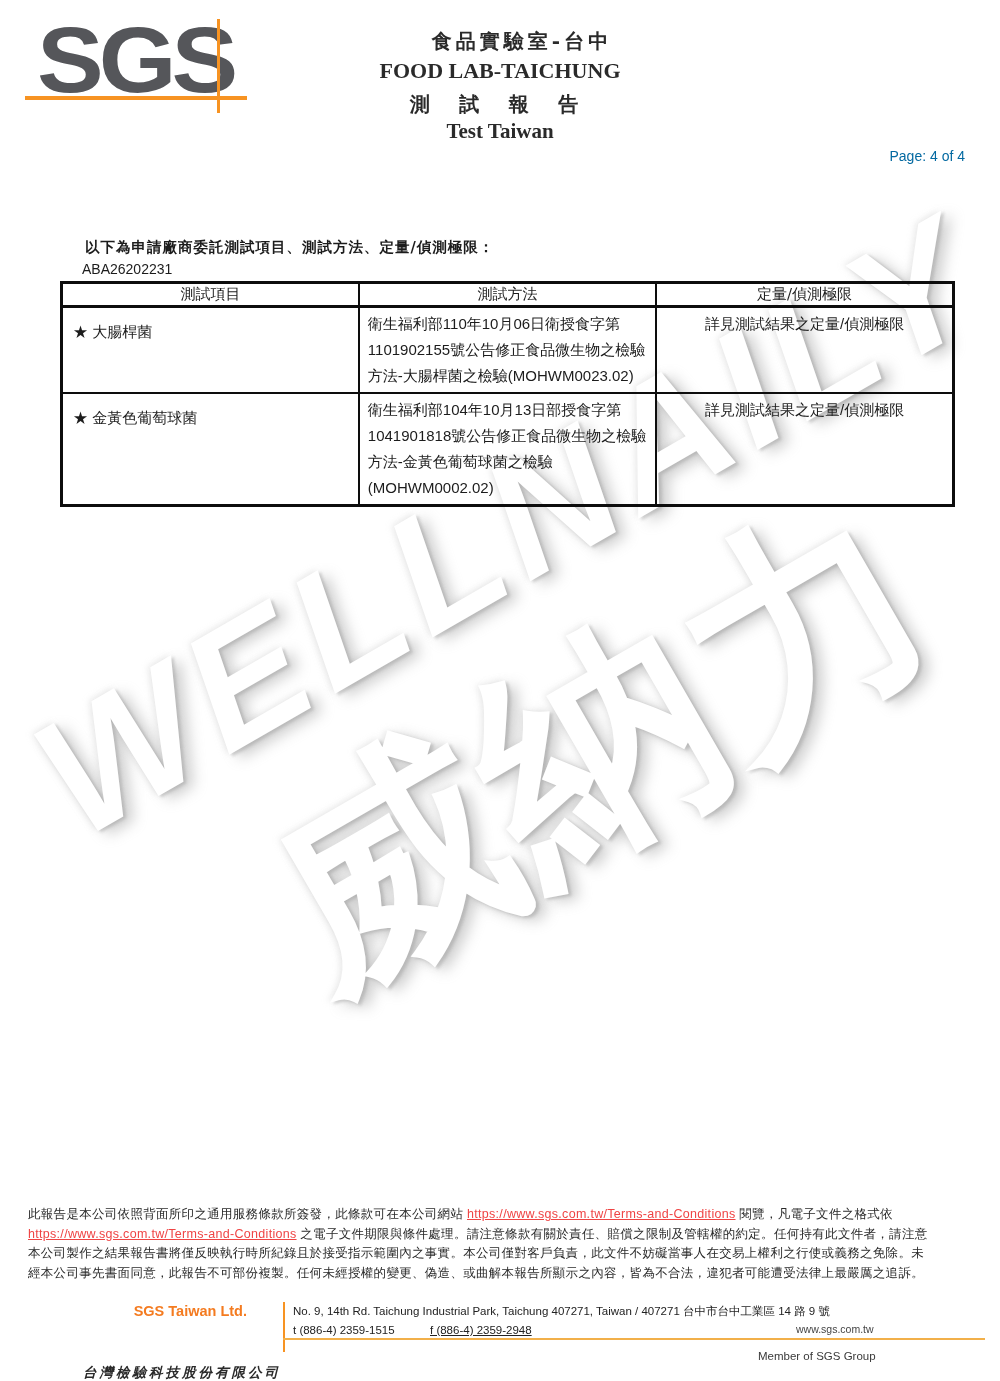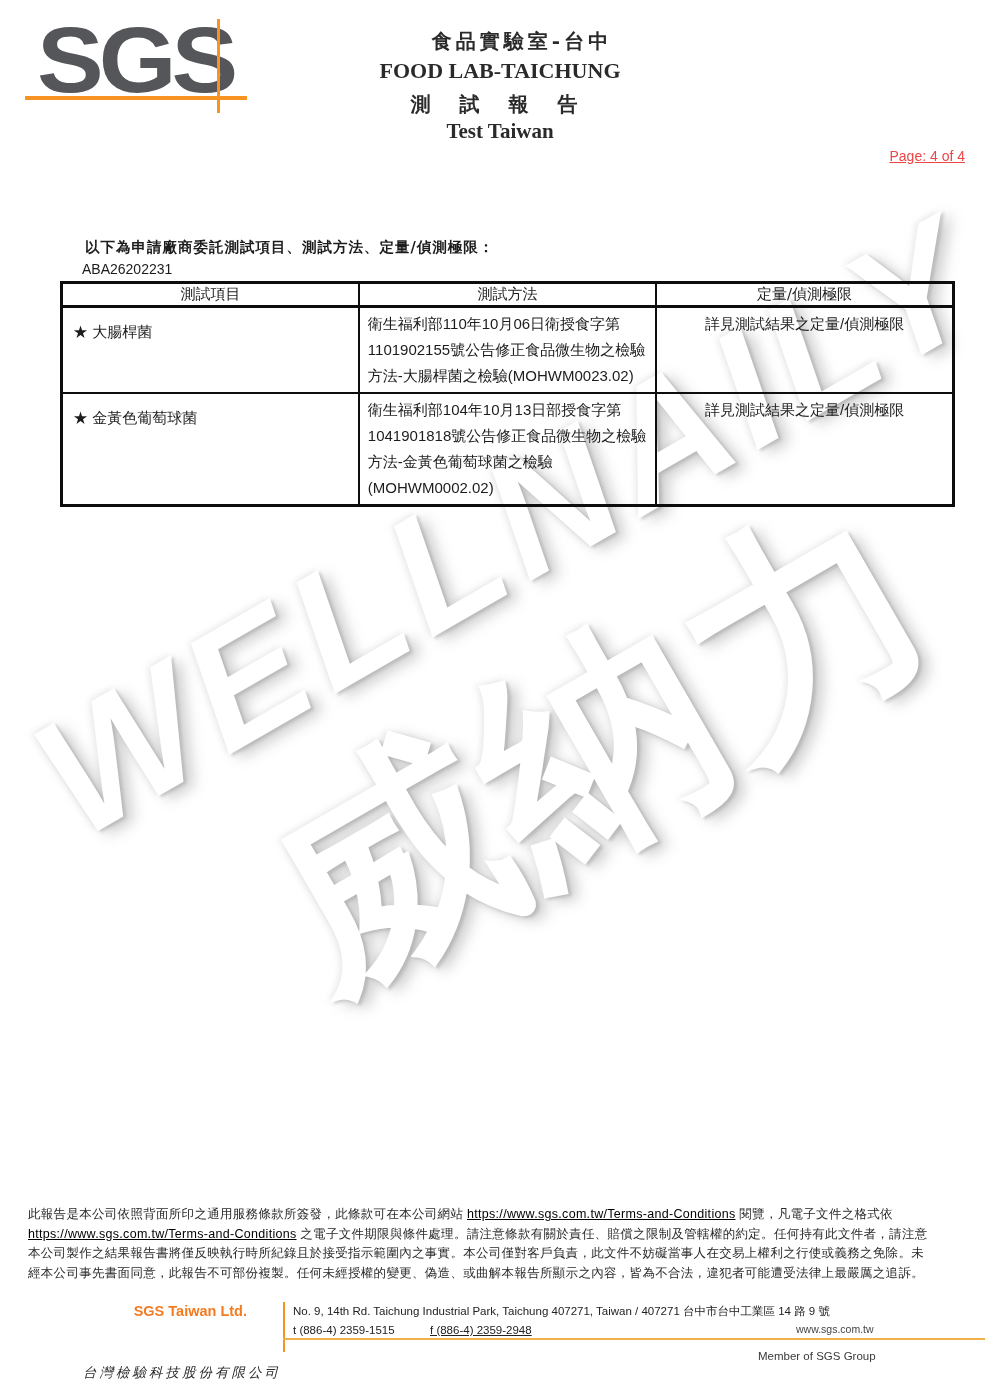--- a/index.html
+++ b/index.html
@@ -40,23 +40,23 @@
     color:#55565a; letter-spacing:-5px; line-height:1;
     transform:scaleY(0.92); transform-origin:top left;
     font-family:"Liberation Sans", sans-serif;
   }
   #logo-hline { left:25px; top:96px; width:222px; height:4px; background:#f79322; }
   #logo-vline { left:217px; top:19px; width:3px; height:94px; background:#f79322; }
 
   .hdr-center { left:0; right:0; text-align:center; color:#2a2a2a; }
   #hdr-zh1 { top:28px;  font-size:20px; font-weight:bold; letter-spacing:4px; font-family:"DejaVu Serif", serif;margin-left:44px; }
   #hdr-en1 { top:58px;  font-size:22px; font-weight:bold; font-family:"Liberation Serif", serif; }
-  #hdr-zh2 { top:91px;  font-size:20px; font-weight:bold; letter-spacing:12px; font-family:Liberation Serif, serif; }
+  #hdr-zh2 { top:91px;  font-size:20px; font-weight:bold; letter-spacing:12px; font-family:Liberation Sans, sans-serif; }
   #hdr-en2 { top:119px; font-size:21px; font-weight:bold; font-family:"Liberation Serif", serif; }
-  #page-num { top:148px; right:35px; font-size:14px; color:#ef4444;text-decoration:underline; }
+  #page-num { top:148px; right:35px; font-size:14px; color:#0369a1; }
 
   
   #intro-line { left:85px; top:238px; font-size:14.5px; font-weight:bold;
                 letter-spacing:1px; font-family:"DejaVu Serif", serif; }
   #report-no  { left:82px; top:261px; font-size:14px; }
 
   
   #test-table {
     position:absolute; left:60px; top:281px; width:895px;
     border-collapse:collapse; table-layout:fixed;
@@ -72,27 +72,27 @@
   #test-table td { height:78px; line-height:26px; }
   td.c-item  { width:250px; padding:11px 6px 3px 10px; }
   td.c-meth  { width:355px; padding:3px 8px; }
   td.c-lim   { width:290px; padding:3px 6px; text-align:center; }
 
   
   #legal {
     left:28px; top:1205px; width:952px;
     font-size:12.5px; line-height:19.6px; color:#2a2a2a; letter-spacing:0.3px;
   }
-  #legal .lnk { text-decoration:underline; color:#000000; }
+  #legal .lnk { text-decoration:underline; color:#ef4444; }
 
   
   #co-name-en { left:60px; top:1303px; width:187px; text-align:right;
                 font-size:14.5px; font-weight:bold; color:#f47b20; }
   #co-name-zh { left:83px; top:1364px; font-size:13.5px; letter-spacing:3px;
-                font-style:italic; font-family:"DejaVu Serif", serif; color:#2a2a2a; }
+                font-style:italic; font-family:"DejaVu Serif", serif; color:#2a2a2a;font-weight:bold; }
   #co-vline   { left:283px; top:1302px; width:2px; height:50px; background:#f79322; }
   #co-addr    { left:293px; top:1304px; font-size:11.5px; color:#222; }
   #co-tel     { left:293px; top:1324px; font-size:11.5px; color:#222; }
   #co-fax     { left:430px; top:1324px; font-size:11.5px; color:#222;text-decoration:underline; }
   #co-hline   { left:283px; top:1338px; width:702px; height:2px; background:#f2b04a; }
   #co-web     { left:796px; top:1323px; font-size:10.5px; color:#444; }
   #co-member  { left:758px; top:1350px; font-size:11.5px; color:#3a3a3a; }
 </style>
 </head>
 <body>

